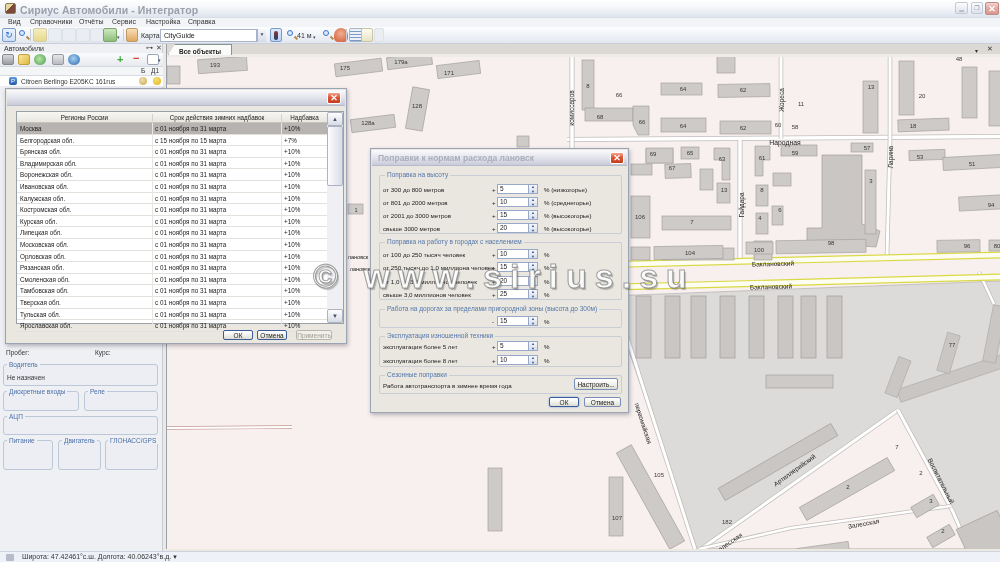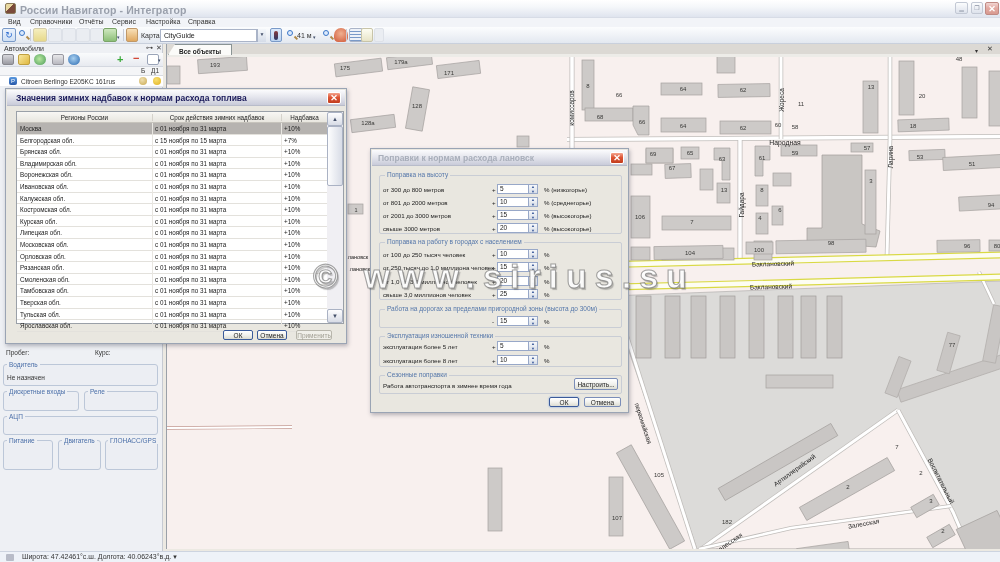--- a/index.html
+++ b/index.html
@@ -43,21 +43,21 @@
 .flbl{font-size:6.2px;color:#222;}
 .spin{background:#fff;border:1px solid #98a8c8;height:10px;font-size:6.5px;color:#222;padding-left:2px;}
 .spbt{width:9px;height:10px;background:linear-gradient(#f6f8fb,#d8dee8);border:1px solid #98a8c8;border-left:none;font-size:4px;color:#3a5a9a;text-align:center;line-height:4.5px;}
 
 #wm{left:313px;top:257px;width:440px;font-size:34px;font-weight:bold;letter-spacing:8px;color:rgba(255,255,255,0.93);-webkit-text-stroke:1.1px rgba(100,100,100,0.58);text-shadow:1.5px 1.5px 1px rgba(90,90,90,.38);white-space:nowrap;}
 </style></head>
 <body>
 
 <div class="abs" id="titlebar">
   <div class="abs" id="appicon"></div>
-  <div class="abs ttxt">России Навигатор - Интегратор</div>
+  <div class="abs ttxt">Сириус Автомобили - Интегратор</div>
   <div class="abs wbtn" style="left:955px;width:13px;">▁</div>
   <div class="abs wbtn" style="left:971px;width:12px;">❐</div>
   <div class="abs wbtn" id="wclose">✕</div>
 </div>
 
 <div class="abs" id="menubar">
   <div class="abs mi" style="left:8px;">Вид</div>
   <div class="abs mi" style="left:30px;">Справочники</div>
   <div class="abs mi" style="left:79px;">Отчёты</div>
   <div class="abs mi" style="left:112px;">Сервис</div>
@@ -331,21 +331,20 @@
 <text x="359" y="271" font-size="5.5" fill="#1a1a1a" text-anchor="middle">лановск</text>
 </svg>
 </div>
 
 <div class="abs" id="statusbar">
   <div class="abs" style="left:6px;top:2px;width:8px;height:7px;background:#b8bcc8;border-radius:1px;"></div>
   <div class="abs" style="left:22px;top:1px;">Широта: 47.42461°с.ш. Долгота: 40.06243°в.д.  ▾</div>
 </div>
 <div class="abs dlg" id="dlg1" style="left:5px;top:88px;width:342px;height:256px;">
 <div class="abs dtitle">
-      <div class="abs" style="left:9px;top:3px;font-size:8.5px;font-weight:bold;color:#1a1a5a;">Значения зимних надбавок к нормам расхода топлива</div>
       <div class="abs dx" style="right:4px;top:1.5px;">✕</div>
     </div>
 <div class="abs" style="left:10px;top:22px;width:328px;height:213px;background:#fff;border:1px solid #9aa0a8;">
 <div class="abs" style="left:0;top:0;width:310px;height:11px;background:linear-gradient(#f8f7f4,#e8e6df);border-bottom:1px solid #c6c3bc;">
         <div class="abs" style="left:0;top:1.5px;width:135px;text-align:center;font-size:6.3px;color:#222;">Регионы России</div>
         <div class="abs" style="left:135px;top:1.5px;width:129px;text-align:center;font-size:6.3px;color:#222;border-left:1px solid #d5d2cb;">Срок действия зимних надбавок</div>
         <div class="abs" style="left:264px;top:1.5px;width:46px;text-align:center;font-size:6.3px;color:#222;border-left:1px solid #d5d2cb;">Надбавка</div>
       </div>
 <div class="abs" style="left:0;top:11px;width:310px;height:11.6px;background:#b6b3b0;border-bottom:1px solid #e3e1dc;">
         <div class="abs" style="left:3px;top:2px;font-size:6.3px;color:#222;">Москва</div>

